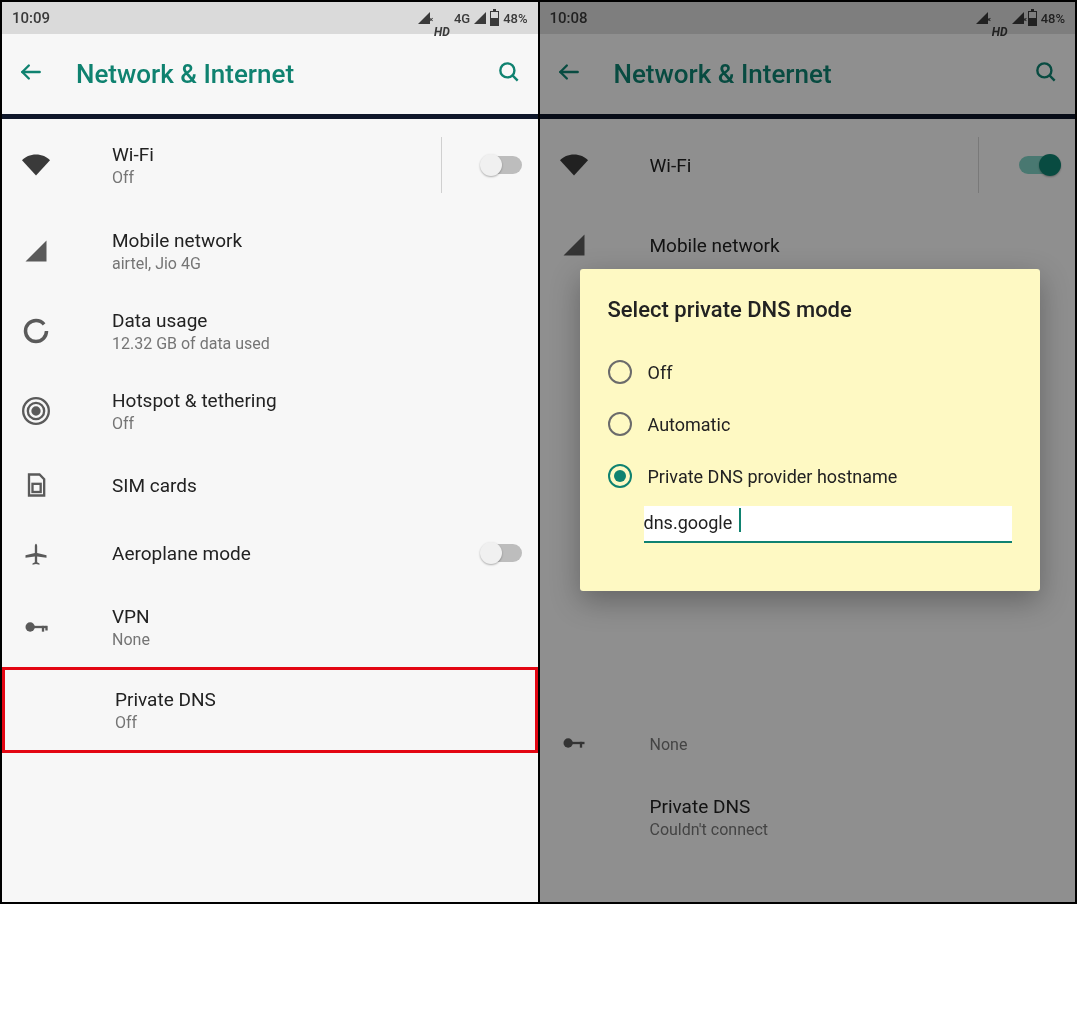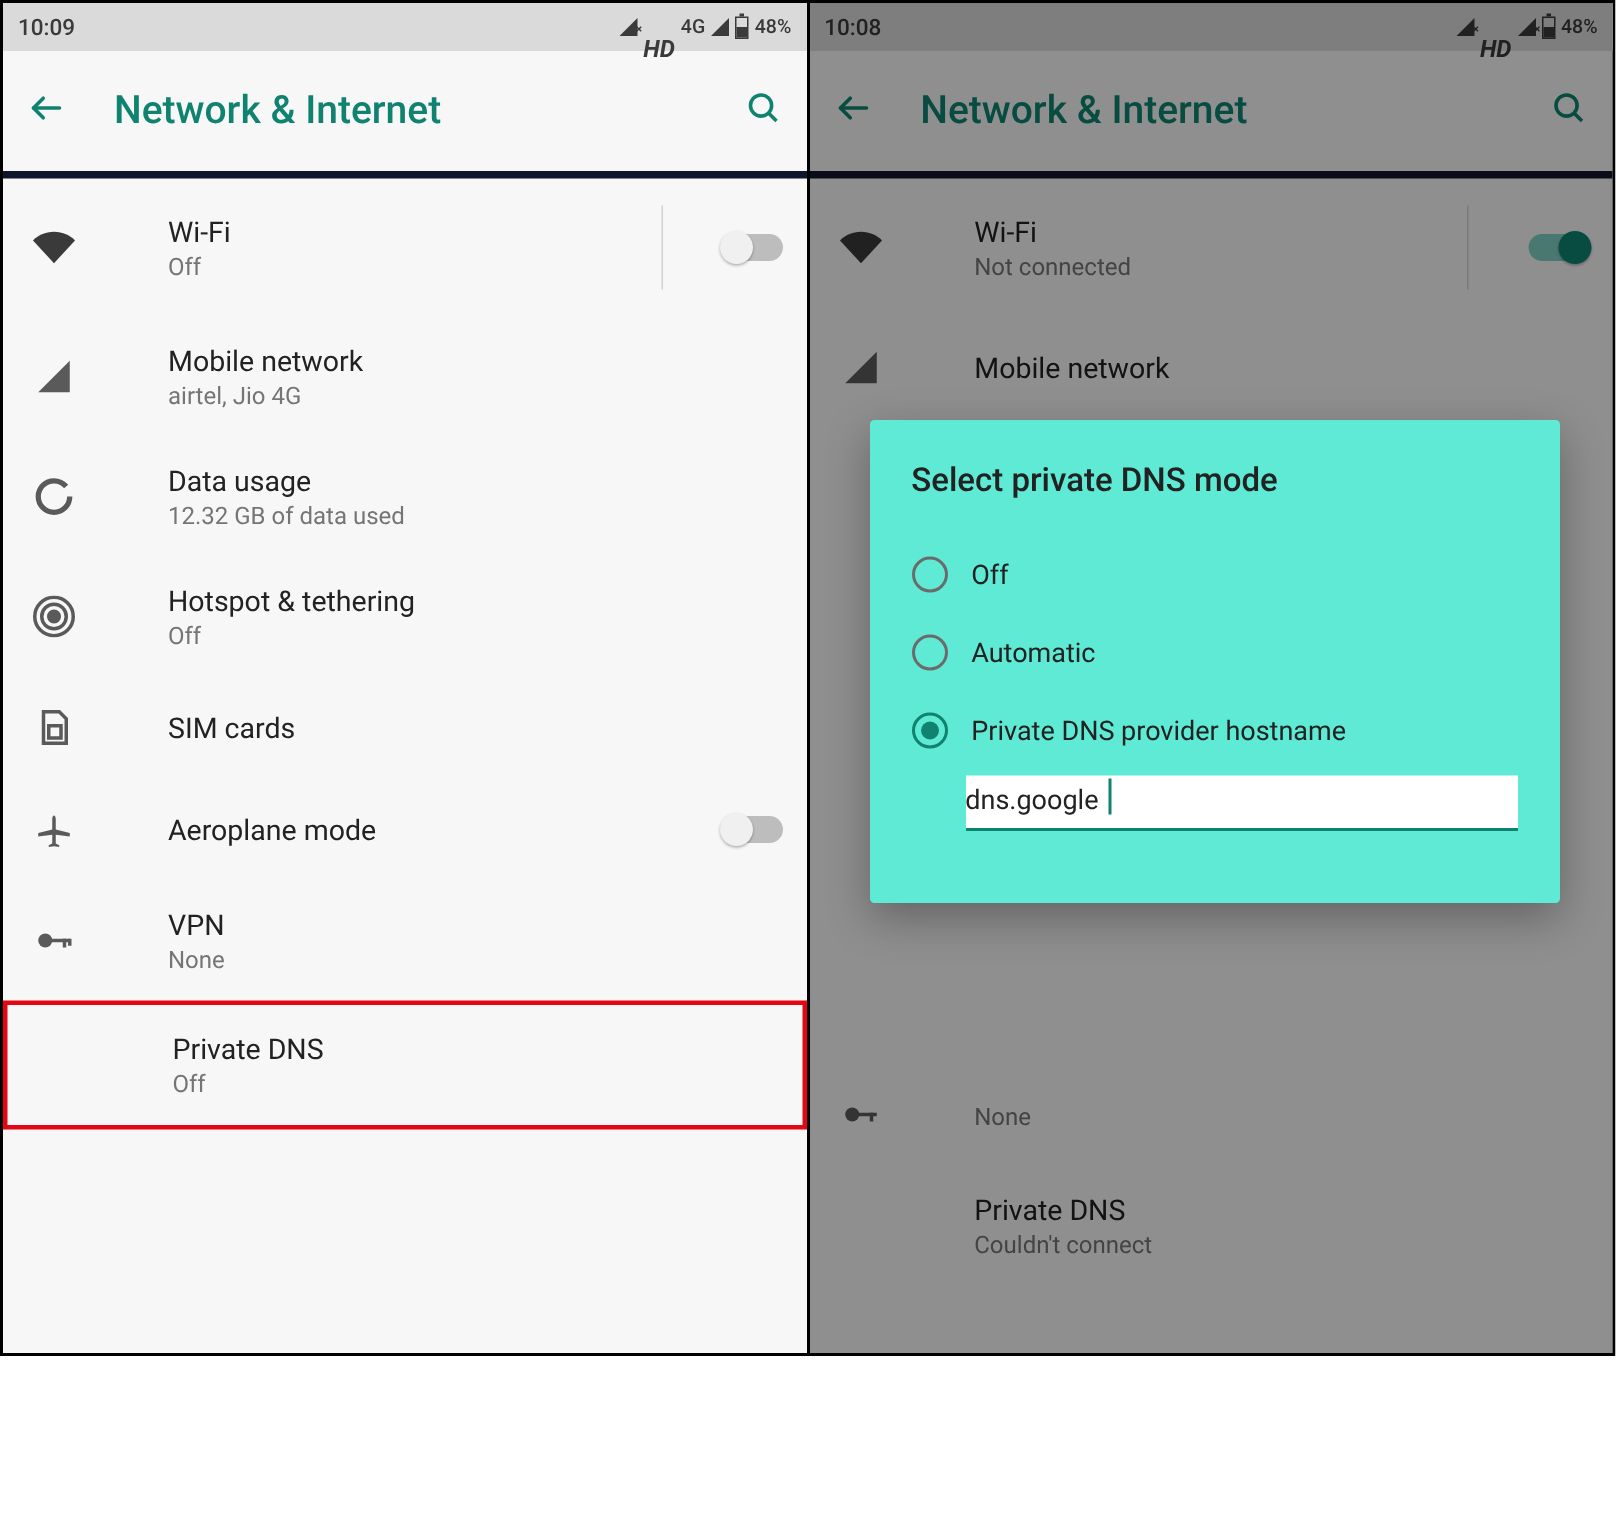--- a/index.html
+++ b/index.html
@@ -6,21 +6,21 @@
   body { background:#fff; }
   .wrap { width:1077px; height:904px; display:flex; border:2px solid #000; border-right:none; }
   .phone { width:50%; height:100%; position:relative; background:#f7f7f7; border-right:2px solid #000; }
   .phone.right { background:#f7f7f7;}
   .dim { position:absolute; inset:0; background:rgba(0,0,0,0.42); pointer-events:none; z-index:2; }
   
   .status { height:32px; background:#dadada; display:flex; align-items:center; justify-content:space-between; padding:0 10px; font-size:15px; font-weight:500; color:#3a3a3a; }
   .status .right-icons { display:flex; align-items:center; gap:4px; font-size:13px; }
   .status .tri { width:0; height:0; border-style:solid; border-width:0 0 12px 12px; border-color:transparent transparent #3a3a3a transparent; position:relative;}
   .status .tri.nox::after { content:"×"; position:absolute; left:-1px; top:3px; font-size:8px; color:#3a3a3a; font-weight:bold;}
-  .status .hd { font-style:italic; font-weight:700; font-size:16px;margin-top:28px;}
+  .status .hd { font-style:italic; font-weight:700; font-size:12px;margin-top:28px;}
   .status .batt { display:inline-flex; align-items:center;}
   .status .batt-body { width:9px; height:15px; border:1.5px solid #3a3a3a; position:relative;}
   .status .batt-body::before{content:"";position:absolute;left:2px;top:-3px;width:3px;height:2px;background:#3a3a3a;}
   .status .batt-body::after{content:"";position:absolute;left:0;bottom:0;width:100%;height:48%;background:#3a3a3a;}
   
   .appbar { height:85px; display:flex; align-items:center; padding:0 16px; border-bottom:5px solid #0f172a;}
   .appbar .back { width:40px; text-align:left;}
   .appbar .title { flex:1; font-size:26px; font-weight:500; color:#0f8270; padding-left:18px;}
   .appbar .search { width:40px; text-align:right;}
   .teal { color:#0f8270; }
@@ -33,21 +33,21 @@
   .item .texts { flex:1; }
   .item .primary { font-size:19px; color:#222; }
   .item .secondary { font-size:16px; color:#757575; margin-top:2px;}
   .vdiv { width:1px; background:#d0d0d0; height:56px; margin:0 14px;}
   .switch { width:40px; height:18px; border-radius:10px; background:#bdbdbd; position:relative;}
   .switch::after{content:"";position:absolute;width:22px;height:22px;border-radius:50%;background:#f0f0f0;top:-2px;left:-2px;box-shadow:0 1px 2px rgba(0,0,0,.3);}
   .switch.on{background:#7fcfc3;}
   .switch.on::after{left:auto;right:-2px;background:#0f8270;}
   .hl { border:3px solid #e30613; }
   
-  .dialog { position:absolute; z-index:3; left:40px; right:35px; top:278px; background:#5eead4; border-radius:3px; padding:28px 28px 14px 28px; box-shadow:0 10px 30px rgba(0,0,0,.3);}
+  .dialog { position:absolute; z-index:3; left:40px; right:35px; top:267px; background:#fef9c3; border-radius:3px; padding:28px 28px 14px 28px; box-shadow:0 10px 30px rgba(0,0,0,.3);}
   .dialog h2{ font-size:22px; font-weight:500; color:#222; margin-bottom:24px;}
   .radio-row{ display:flex; align-items:center; gap:16px; padding:14px 0;}
   .radio{ width:24px; height:24px; border:2.5px solid #6b6b6b; border-radius:50%; display:flex; align-items:center; justify-content:center;}
   .radio.sel{ border-color:#0f8270;}
   .radio.sel::after{content:"";width:12px;height:12px;border-radius:50%;background:#0f8270;}
   .radio-label{ font-size:18px; color:#222;}
   .dns-input-wrap{ margin-left:36px; margin-top:4px; margin-bottom:34px; position:relative;}
   .dns-input{ width:100%; border:none; border-bottom:2.5px solid #0f8270; font-size:18px; padding:6px 0 8px 0; outline:none; color:#222;}
   .caret{ position:absolute; left:95px; top:2px; width:2px; height:24px; background:#0f8270;}
   .dlg-actions{ display:flex; justify-content:flex-end; gap:10px; align-items:center;}
@@ -228,21 +228,20 @@
 
     <div class="list">
       <div class="item">
         <span class="icon">
           <svg viewBox="0 0 24 24" fill="#3a3a3a">
               <path d="M12 3C7 3 2.7 5 0 8l12 13L24 8c-2.7-3-7-5-12-5z"></path>
             </svg>
         </span>
         <div class="texts">
           <div class="primary">Wi-Fi</div>
-          <div class="secondary">Not connected</div>
         </div>
         <div class="vdiv"></div>
         <div class="switch on"></div>
       </div>
       <div class="item">
         <span class="icon">
             <svg viewBox="0 0 24 24" fill="#5a5a5a">
               <path d="M3 21L21 3v18H3z"></path>
             </svg>
           </span>

